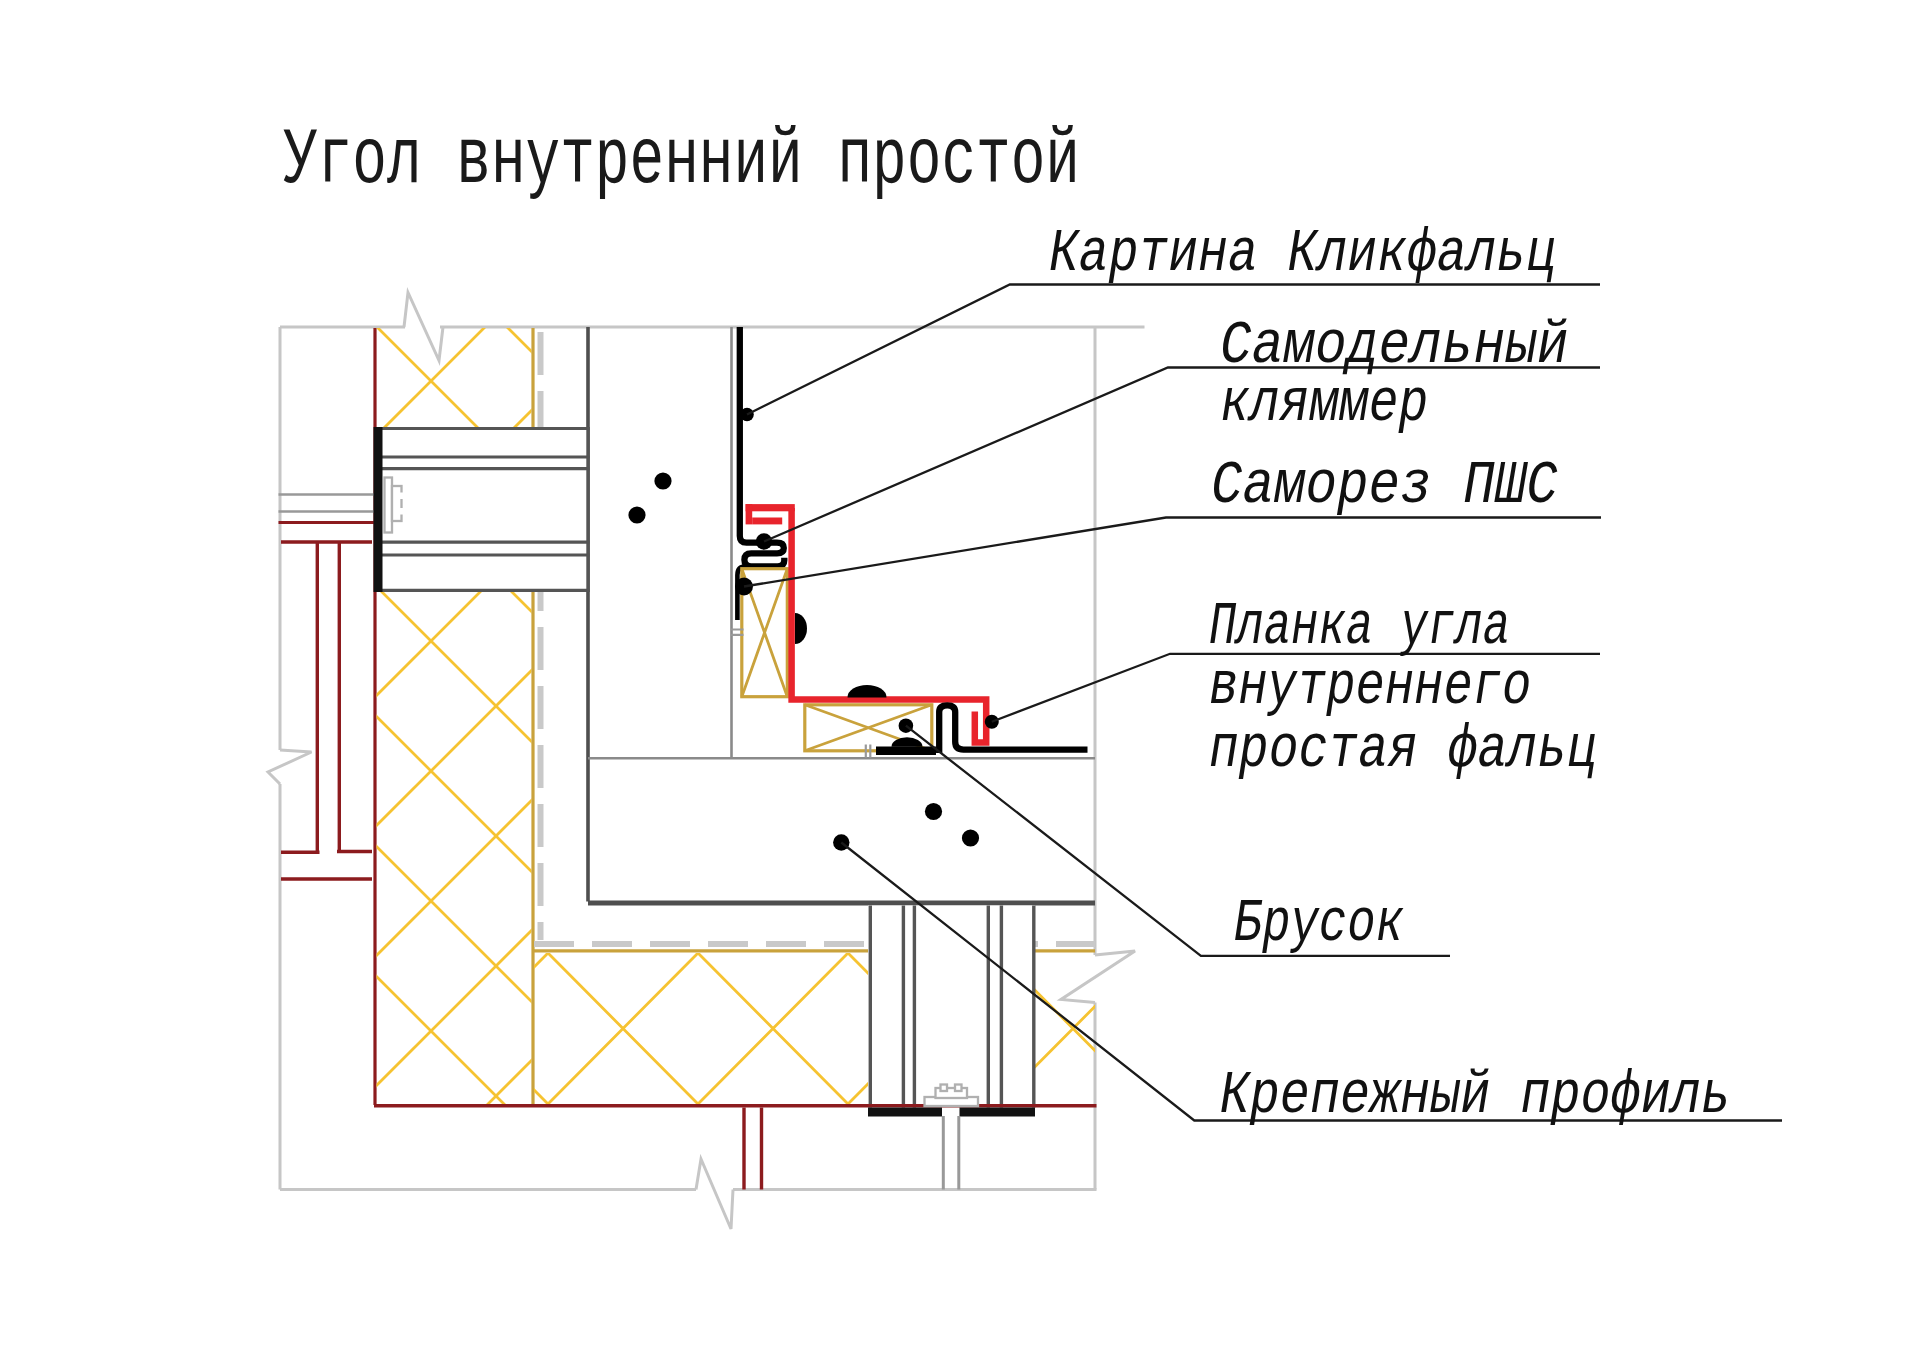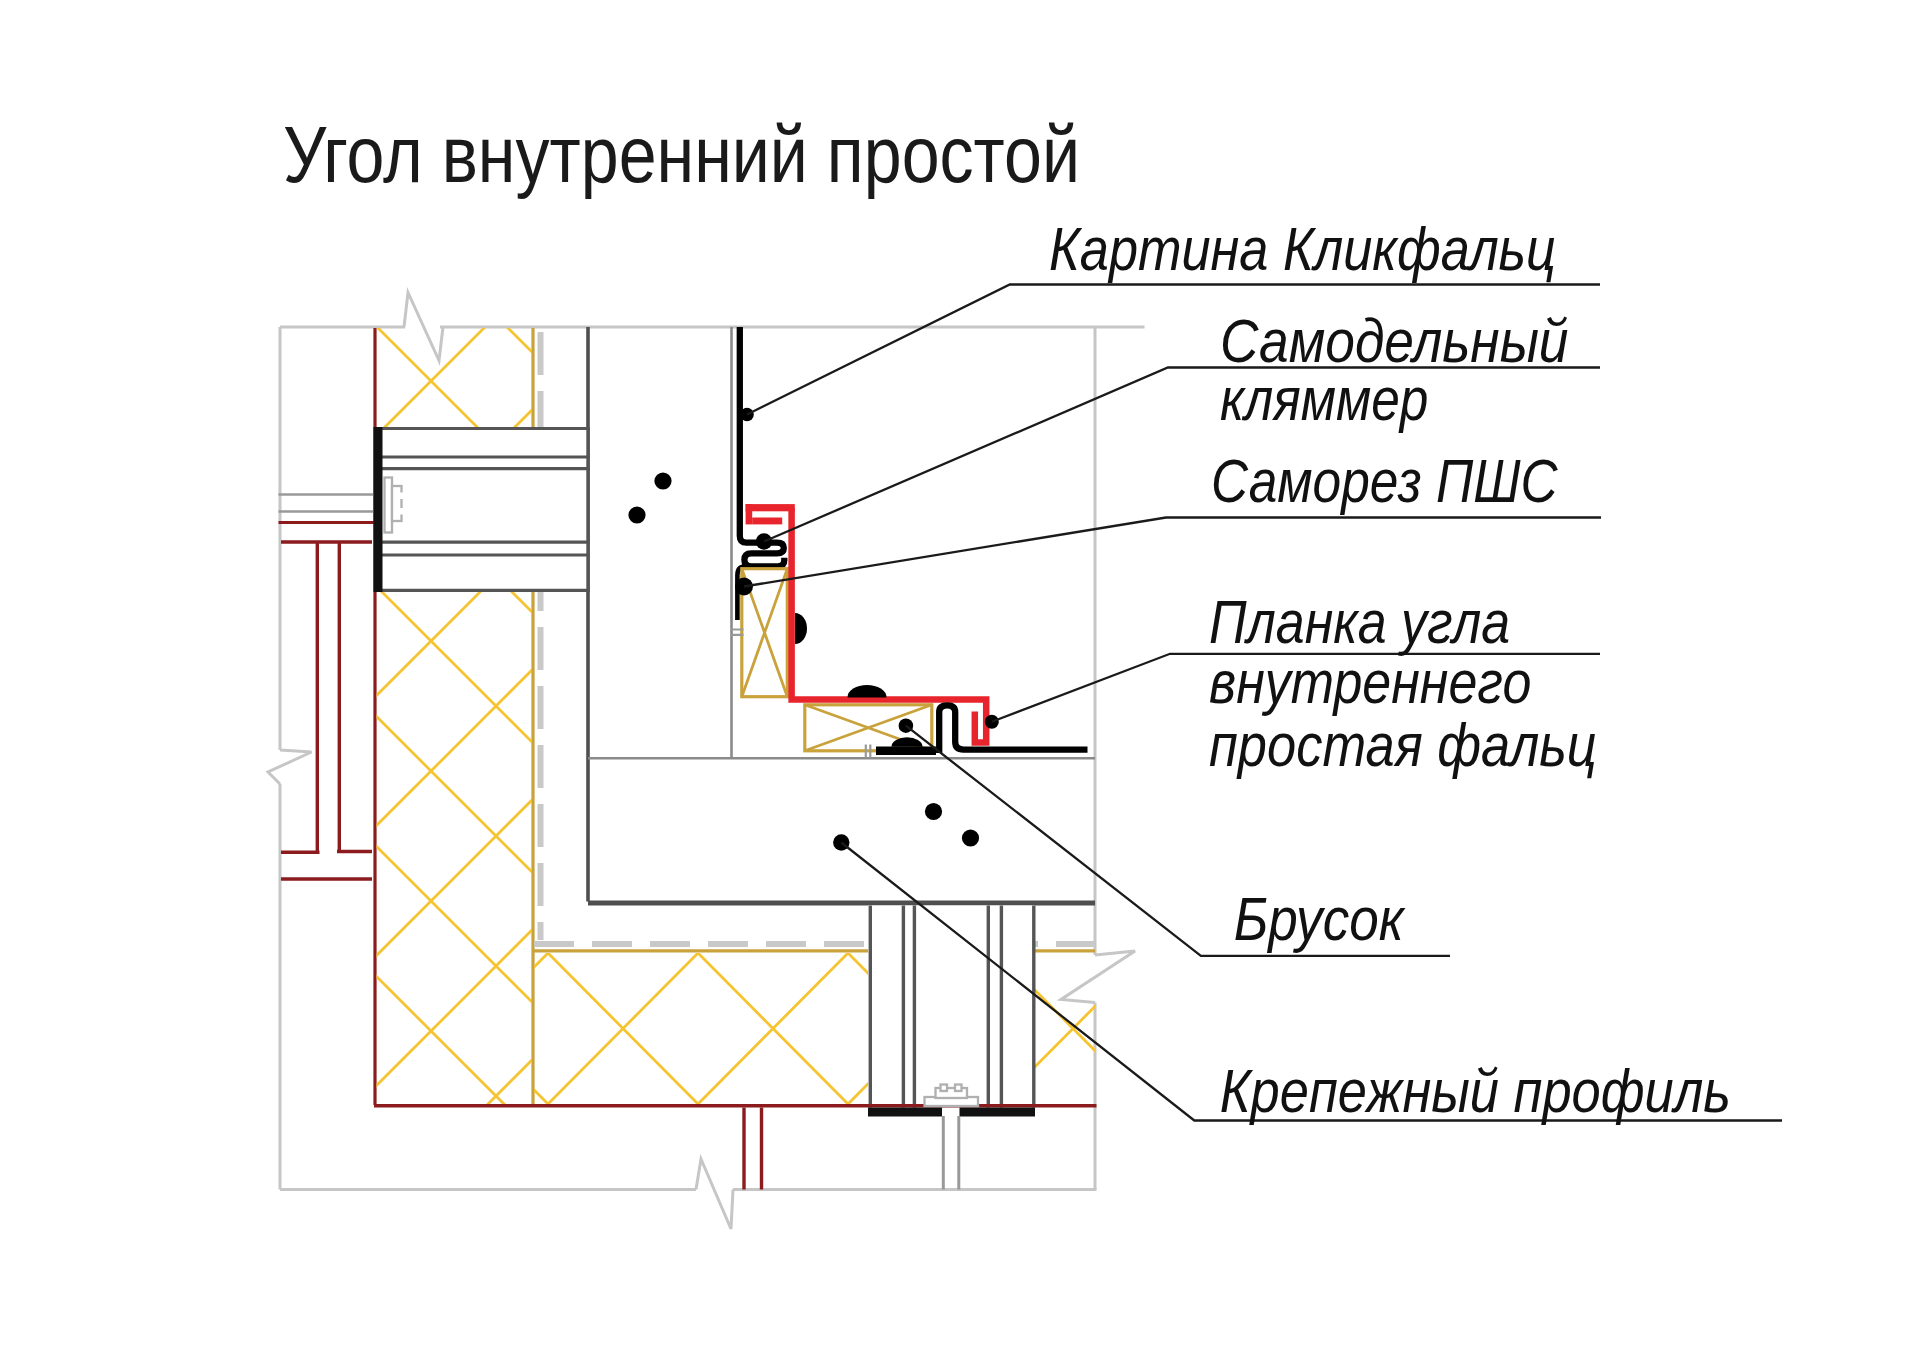--- a/index.html
+++ b/index.html
@@ -1,16 +1,16 @@
 <!DOCTYPE html>
 <html><head>
 <meta charset="utf-8">
 <style>
 html,body{margin:0;padding:0;background:#fff;}
-#page{position:relative;width:1920px;height:1348px;background:#fff;overflow:hidden;font-family:Liberation Sans, sans-serif;}
+#page{position:relative;width:1920px;height:1348px;background:#fff;overflow:hidden;font-family:Liberation Mono, monospace;}
 svg{position:absolute;left:0;top:0;}
 </style>
 </head>
 <body>
 <div id="page">
 <svg width="1920" height="1348" viewBox="0 0 1920 1348">
 <defs>
 <pattern id="hx1" width="130" height="130" patternUnits="userSpaceOnUse" x="366" y="316">
 <path d="M0,0 L130,130 M130,0 L0,130" stroke="#f6c331" stroke-width="2.8" fill="none"></path>
 </pattern>

